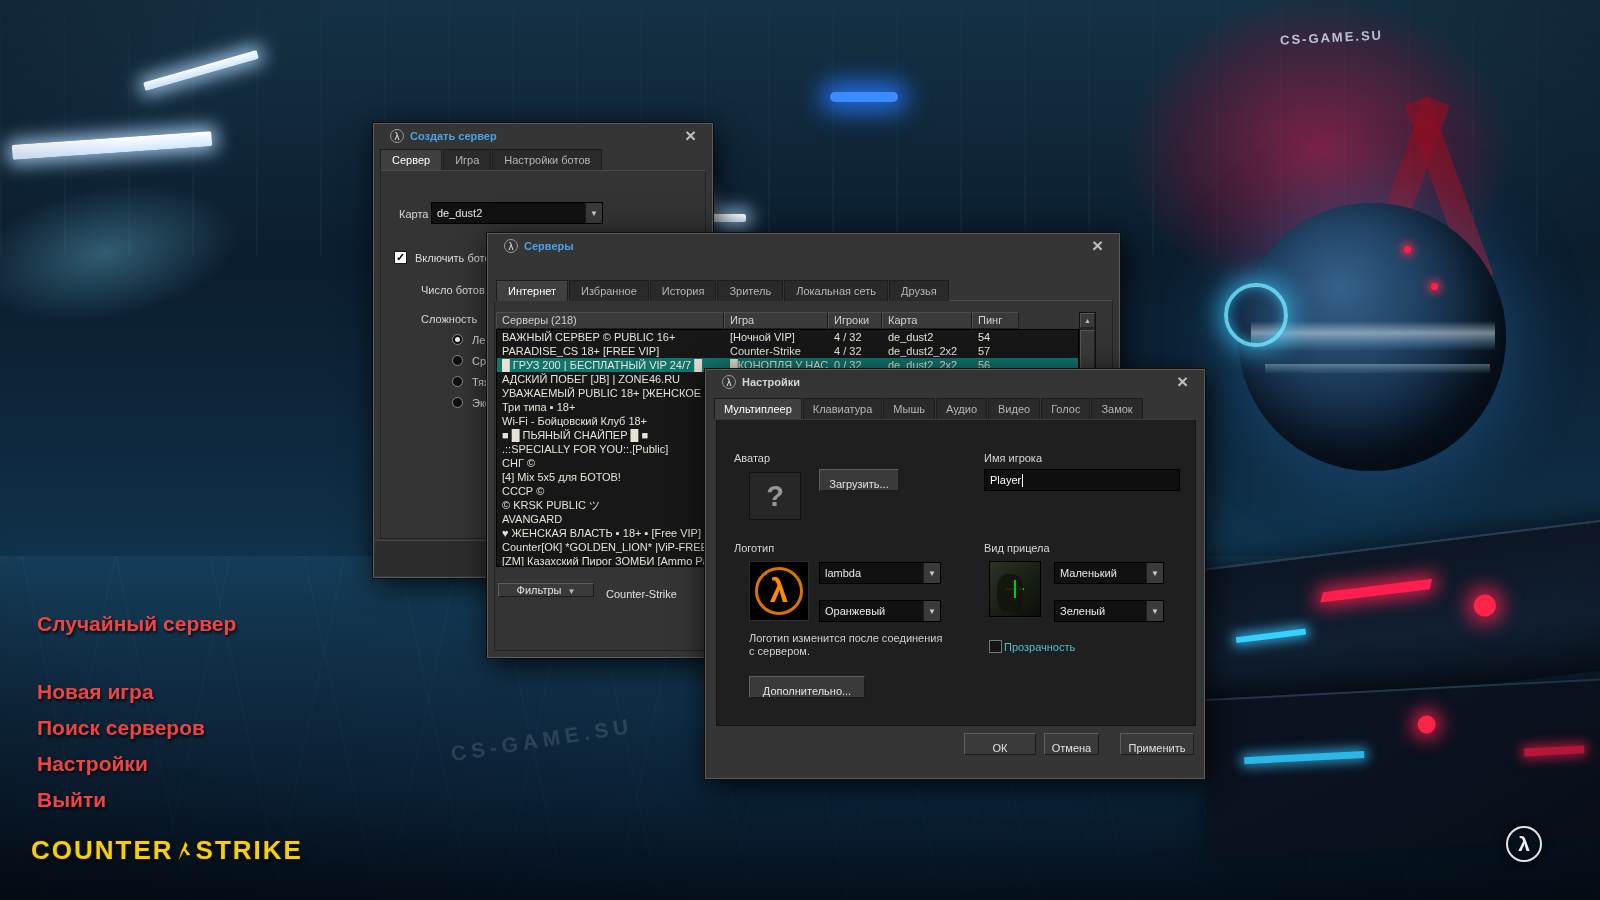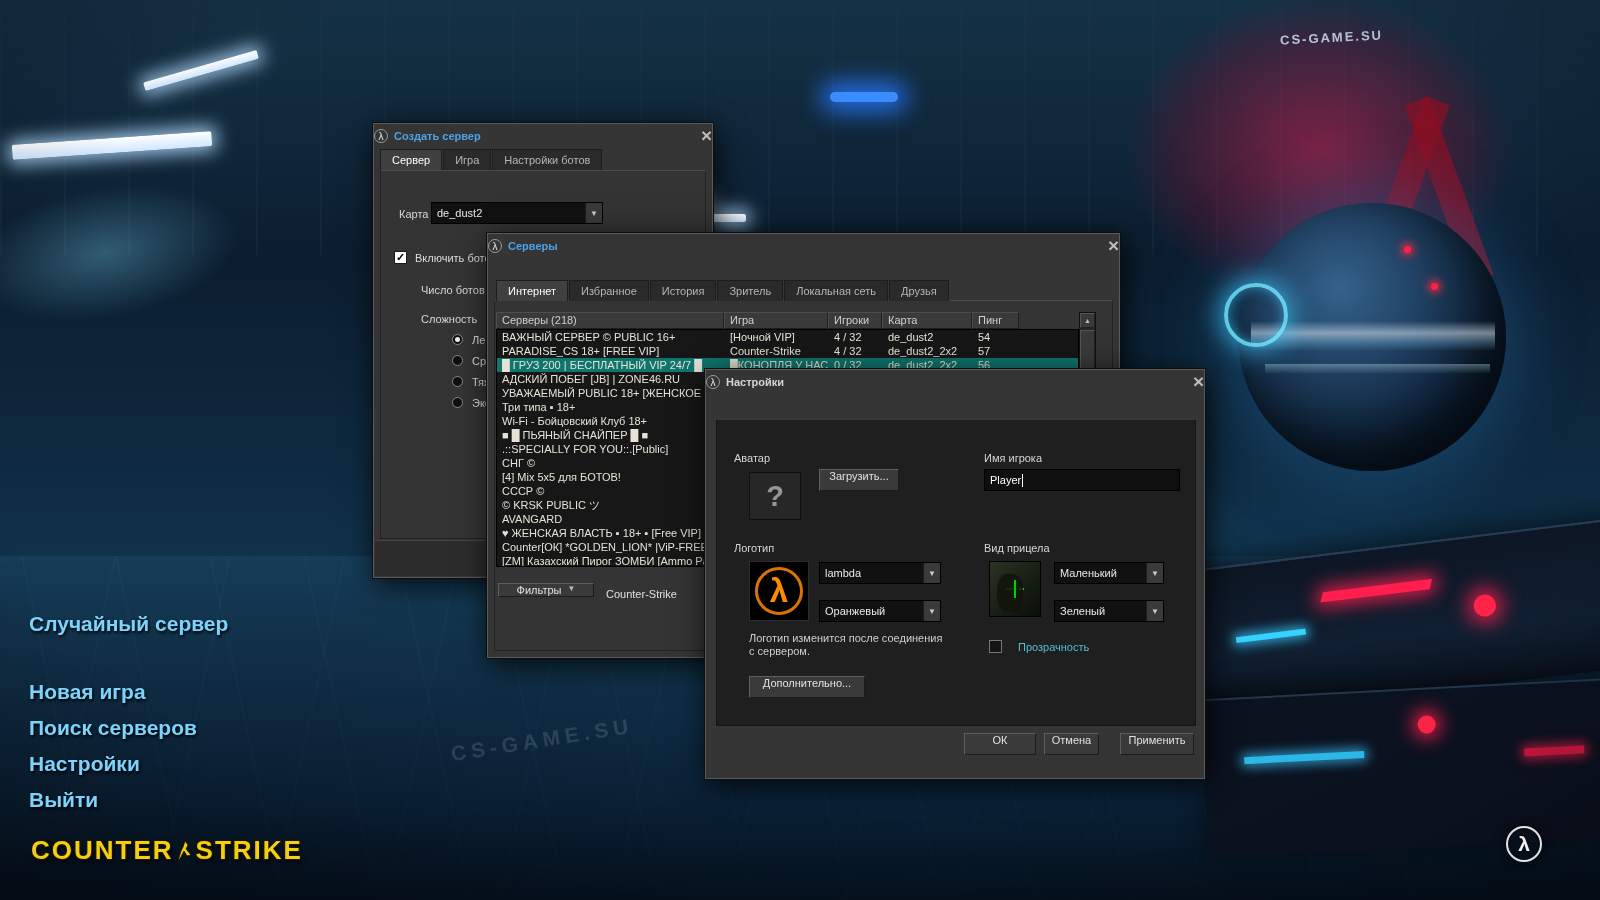--- a/index.html
+++ b/index.html
@@ -47,46 +47,46 @@
   #console2{left:1205px;top:688px;width:430px;height:160px;transform:rotate(-3deg);background:#0b1220;border-top:2px solid #23364a}
   #console2 .rdot{position:absolute;left:215px;top:26px;width:18px;height:18px;border-radius:50%;background:#ff2448;box-shadow:0 0 18px 6px rgba(255,30,80,.8)}
   #console2 .clight{position:absolute;left:40px;top:58px;width:120px;height:7px;background:#2bb7e8;box-shadow:0 0 12px 3px rgba(60,200,255,.7)}
   #console2 .rlight{position:absolute;left:320px;top:64px;width:60px;height:8px;background:#d01840;box-shadow:0 0 12px 3px rgba(255,30,80,.7)}
   .wm{position:absolute;white-space:nowrap}
   #wm-ceiling{left:1280px;top:30px;color:rgba(220,235,255,.8);font-size:13px;letter-spacing:2px;transform:rotate(-3deg);font-weight:bold}
   #wm-floor{left:450px;top:728px;color:rgba(255,255,255,.13);font-size:21px;letter-spacing:5px;transform:rotate(-9deg);font-weight:bold}
   .vignette{position:absolute;inset:0;background:radial-gradient(1400px 820px at 50% 45%, transparent 58%, rgba(0,0,0,.5))}
 
   
-  .main-menu{position:absolute;left:29px;top:612px;color:#7dd3fc;font-weight:bold;font-size:21px;text-shadow:1px 2px 3px rgba(0,0,0,.95);z-index:5}
+  .main-menu{position:absolute;left:37px;top:612px;color:#ef4444;font-weight:bold;font-size:21px;text-shadow:1px 2px 3px rgba(0,0,0,.95);z-index:5}
   .menu-random{margin-bottom:44px;cursor:default}
   .menu-item{margin-bottom:12px;cursor:default}
   .cs-logo{position:absolute;left:31px;top:835px;display:flex;align-items:center;gap:3px;font-weight:bold;font-size:26px;color:#f3cf0f;letter-spacing:2px;z-index:5;
     text-shadow:1px 1px 0 #1a1400,-1px -1px 0 #1a1400,1px -1px 0 #1a1400,-1px 1px 0 #1a1400,2px 3px 4px rgba(0,0,0,.8)}
   .corner-lambda{position:absolute;left:1506px;top:826px;width:36px;height:36px;border:2px solid #e4e4e4;border-radius:50%;display:flex;align-items:center;justify-content:center;color:#f0f0f0;font-size:21px;background:rgba(8,16,26,.55);box-shadow:0 0 12px rgba(0,0,0,.7);z-index:5}
   .corner-lambda::before{content:"λ";font-weight:bold}
 
   
   .window{position:absolute;background:#353535;border:1px solid #5a5a5a;outline:1px solid #0e0e0e;box-shadow:3px 6px 28px rgba(0,0,0,.85);font-size:11px;color:#ddd}
   #win-create{left:373px;top:123px;width:340px;height:455px;z-index:10}
   #win-servers{left:487px;top:233px;width:633px;height:425px;z-index:20}
   #win-settings{left:705px;top:369px;width:500px;height:410px;z-index:30}
-  .titlebar{height:24px;display:flex;align-items:center;gap:6px;padding:0 0}
+  .titlebar{height:24px;display:flex;align-items:center;gap:6px;padding:0 16px}
   .title-icon{width:14px;height:14px;min-width:14px;border:1px solid #9a9a9a;border-radius:50%;display:flex;align-items:center;justify-content:center;font-size:10px;color:#e8e8e8}
   .title-icon::before{content:"λ"}
   .win-title{font-weight:bold;color:#4aa3e8}
   #win-settings .win-title{color:#d4d4d4}
   .close-btn{margin-left:auto;color:#bdbdbd;font-size:16px;font-weight:bold;line-height:14px;cursor:default}
   .close-btn::before{content:"×";font-size:19px}
   .tabs{position:absolute;display:flex;gap:1px}
   .tab{padding:4px 11px;background:#2a2a2a;border:1px solid #1d1d1d;border-bottom:none;color:#b5b5b5;white-space:nowrap;cursor:default}
   .tab.active{background:#404040;color:#fff}
   .panel{position:absolute;background:#343434;border:1px solid #232323;border-top:1px solid #4a4a4a}
 
-  .btn{background:#3a3a3a;border:1px solid #1c1c1c;border-top-color:#5e5e5e;border-left-color:#5e5e5e;color:#e0e0e0;font-size:11px;display:flex;align-items:flex-start;justify-content:center;cursor:default}
+  .btn{background:#3a3a3a;border:1px solid #1c1c1c;border-top-color:#5e5e5e;border-left-color:#5e5e5e;color:#e0e0e0;font-size:11px;display:flex;align-items:flex-end;justify-content:center;cursor:default}
   .combo{position:absolute;background:#111;border:1px solid #000;display:flex;align-items:stretch;color:#e8e8e8}
   .combo .val{flex:1;padding:4px 5px 0 5px;overflow:hidden;white-space:nowrap}
   .combo .arrow{width:17px;background:#3a3a3a;border-left:1px solid #1c1c1c;display:flex;align-items:center;justify-content:center;color:#ccc;font-size:8px}
   .combo .arrow::before{content:"▼"}
   .checkbox{width:13px;height:13px;min-width:13px;background:#fff;border:1px solid #1a1a1a;color:#000;font-size:11px;line-height:11px;text-align:center;font-weight:bold}
   .checkbox.checked::before{content:"✓"}
   .checkbox.dark{background:#141414;border:1px solid #777}
   .radio{width:11px;height:11px;min-width:11px;border-radius:50%;border:1px solid #8a8a8a;background:#101010;position:relative}
   .radio.selected::after{content:"";position:absolute;inset:2px;border-radius:50%;background:#ececec}
   .field-label{position:absolute;color:#d6d6d6;white-space:nowrap}
@@ -138,21 +138,21 @@
   .logo-combo{left:113px;top:192px;width:122px;height:22px}
   .logo-color-combo{left:113px;top:230px;width:122px;height:22px}
   .xh-label{left:278px;top:172px}
   .xhair-box{position:absolute;left:283px;top:191px;width:52px;height:56px;background:linear-gradient(135deg,#2a3324 0%,#161d12 60%,#0b0f08 100%);border:1px solid #000}
   .xhair-fig{position:absolute;left:7px;top:12px;width:26px;height:38px;background:#10140c;border-radius:40%;opacity:.85}
   .xhair-box::before{content:"";position:absolute;left:50%;top:50%;width:18px;height:2px;margin:-1px 0 0 -9px;background:#00d000}
   .xhair-box::after{content:"";position:absolute;left:50%;top:50%;width:2px;height:18px;margin:-9px 0 0 -1px;background:#00d000}
   .xh-size-combo{left:348px;top:192px;width:110px;height:22px}
   .xh-color-combo{left:348px;top:230px;width:110px;height:22px}
   .logo-note{position:absolute;left:43px;top:262px;width:198px;color:#cfcfcf;line-height:13px}
-  .transp{position:absolute;left:283px;top:270px;display:flex;align-items:center;gap:16px;white-space:nowrap}
+  .transp{position:absolute;left:283px;top:270px;display:flex;align-items:center;gap:2px;white-space:nowrap}
   .transp .lbl{color:#4fc0d0}
   .adv-btn{position:absolute;left:43px;top:306px;width:116px;height:22px}
   .ok-btn{position:absolute;left:258px;top:363px;width:72px;height:22px}
   .cancel-btn{position:absolute;left:338px;top:363px;width:55px;height:22px}
   .apply-btn{position:absolute;left:414px;top:363px;width:74px;height:22px}
   .chev{font-size:8px;color:#bbb}
 </style>
 </head>
 <body>
 
@@ -350,20 +350,29 @@
     </div>
     <div class="game-filter">Counter-Strike</div>
   </div>
 
   <div class="window" id="win-settings">
     <div class="titlebar">
       <span class="title-icon"></span>
       <span class="win-title">Настройки</span>
       <span class="close-btn"></span>
     </div>
+    <div class="tabs">
+      <div class="tab active">Мультиплеер</div>
+      <div class="tab">Клавиатура</div>
+      <div class="tab">Мышь</div>
+      <div class="tab">Аудио</div>
+      <div class="tab">Видео</div>
+      <div class="tab">Голос</div>
+      <div class="tab">Замок</div>
+    </div>
     <div class="panel"></div>
 
     <div class="field-label set-avatar-label">Аватар</div>
     <div class="avatar-box">
       <span>?</span>
     </div>
     <div class="btn upload-btn">
       <span>Загрузить...</span>
     </div>
 

